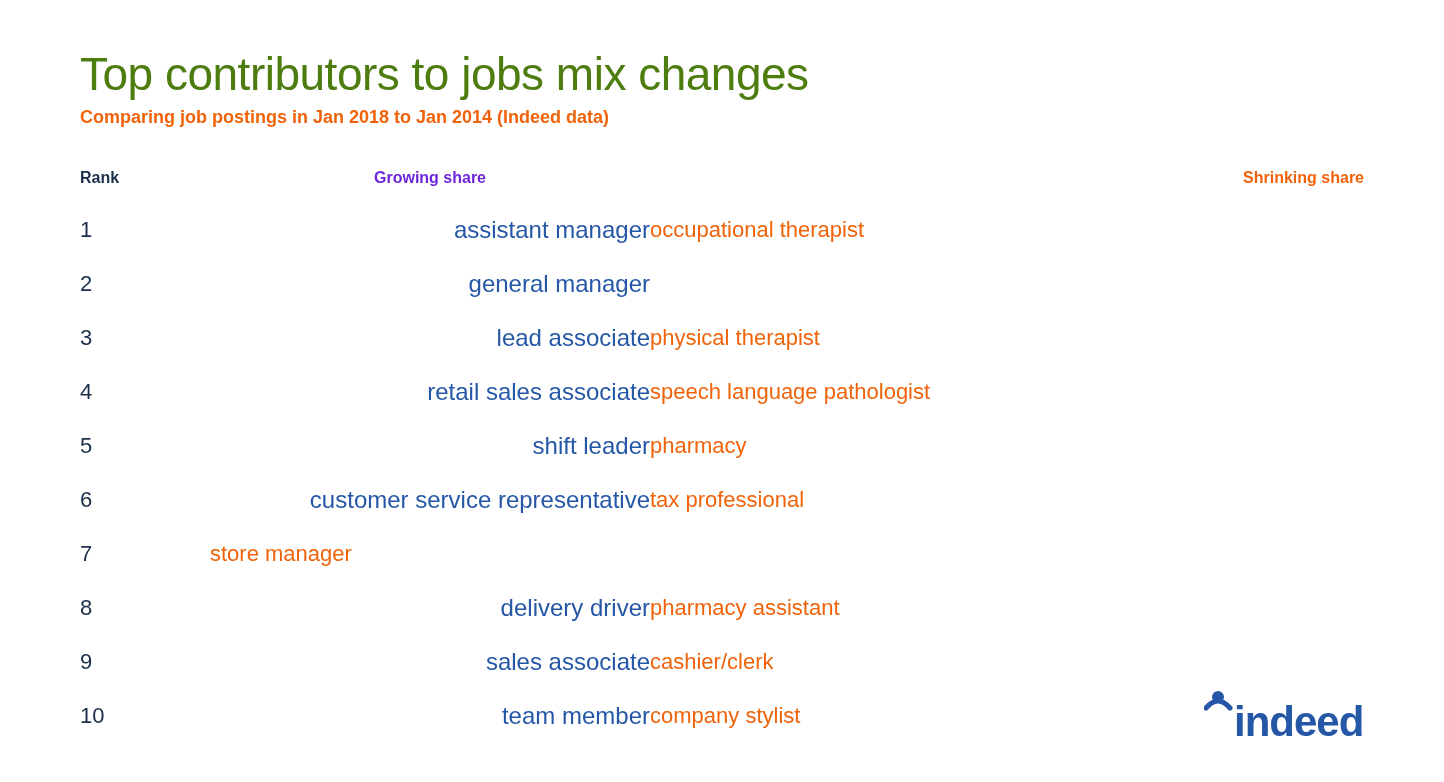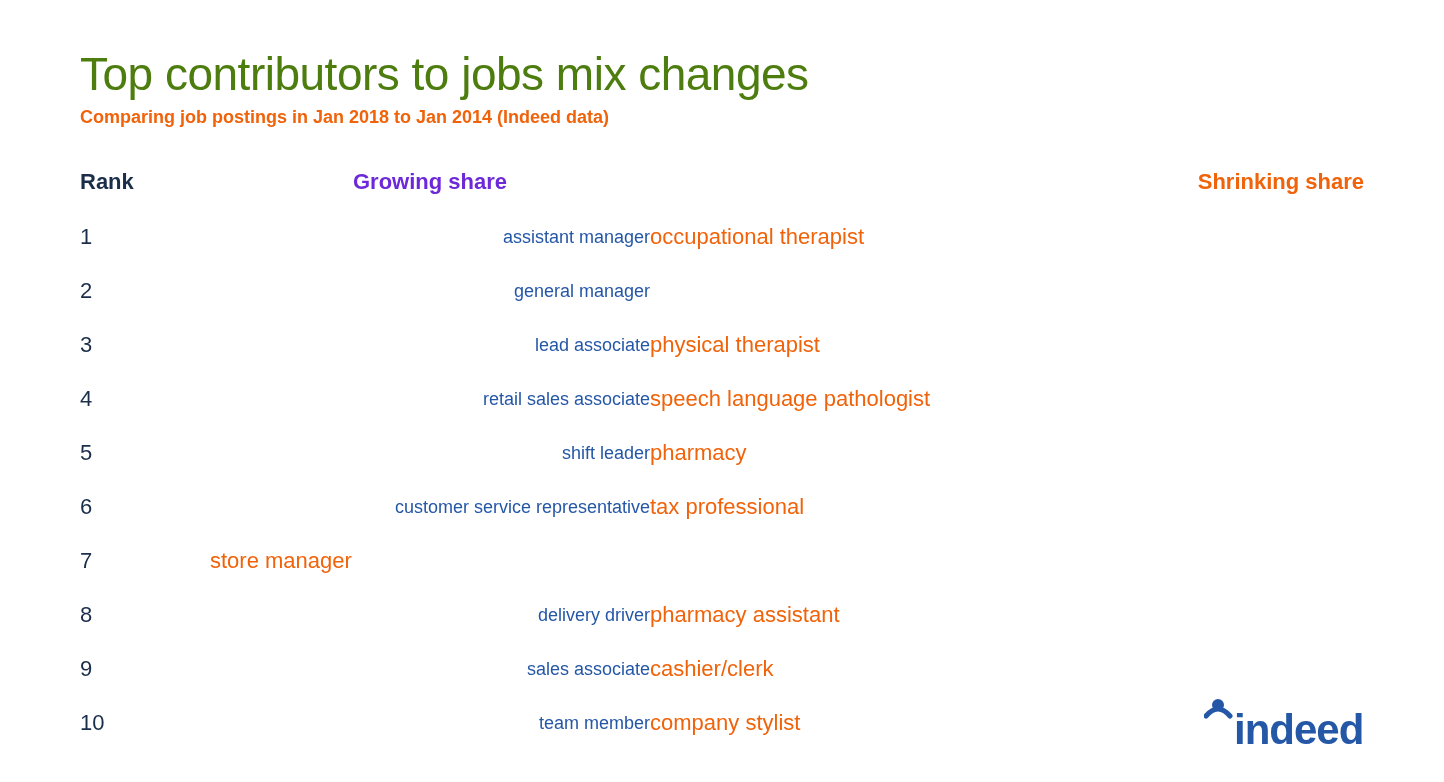--- a/index.html
+++ b/index.html
@@ -53,21 +53,21 @@
     .col-growing {
       width: 440px;
       flex-shrink: 0;
     }
 
     .col-shrinking {
       flex: 1;
     }
 
     .col-header {
-      font-size: 22px;
+      font-size: 16px;
       font-weight: 700;
       margin-bottom: 14px;
       line-height: 1.3;
     }
 
     .col-rank .col-header {
       color: #1a2e4a;
     }
 
     .col-growing .col-header {
@@ -81,42 +81,42 @@
     }
 
     .rank-cell {
       font-size: 22px;
       color: #1a2e4a;
       font-weight: 400;
       width: 130px;
     }
 
     .growing-cell {
-      font-size: 18px;
+      font-size: 24px;
       color: #2557a7;
       text-align: right;
       width: 440px;
     }
 
     .shrinking-cell {
       font-size: 22px;
       color: #f0630a;
       text-align: left;
       padding-right: 20px;
     }
 
     .data-row {
       display: flex;
       height: 54px;
       align-items: center;
     }
 
     .indeed-logo {
       position: absolute;
-      bottom: 32px;
+      bottom: 40px;
       right: 80px;
       display: flex;
       align-items: center;
       gap: 4px;
       text-align: center;
     }
   </style>
 </head>
 <body>
 

